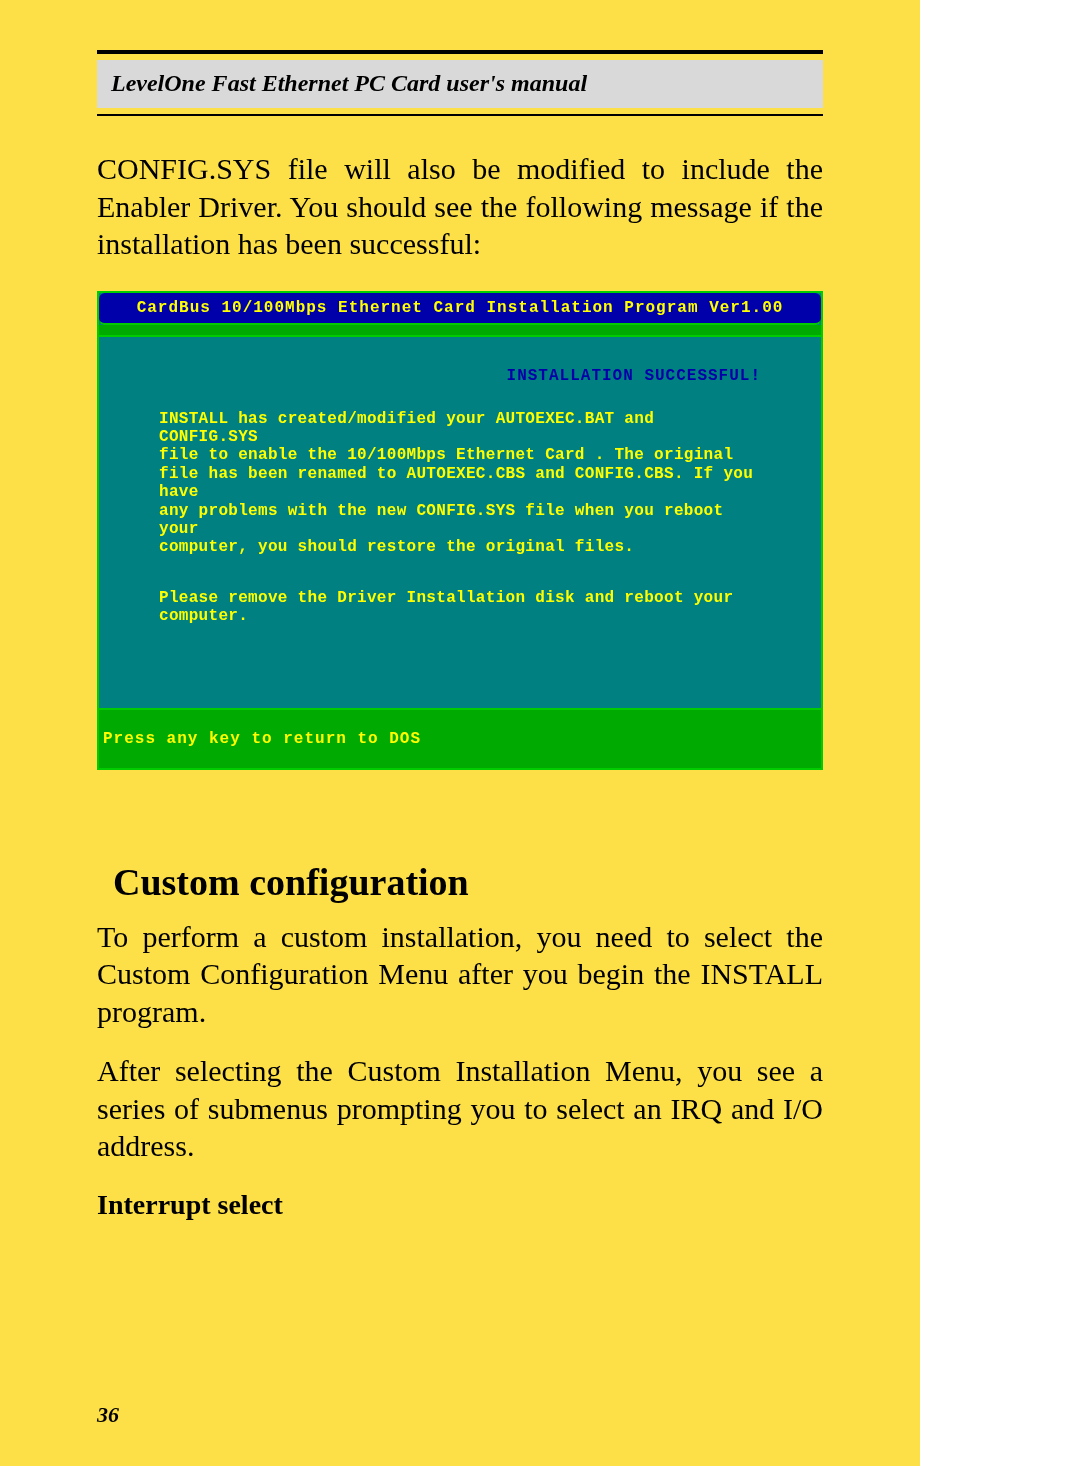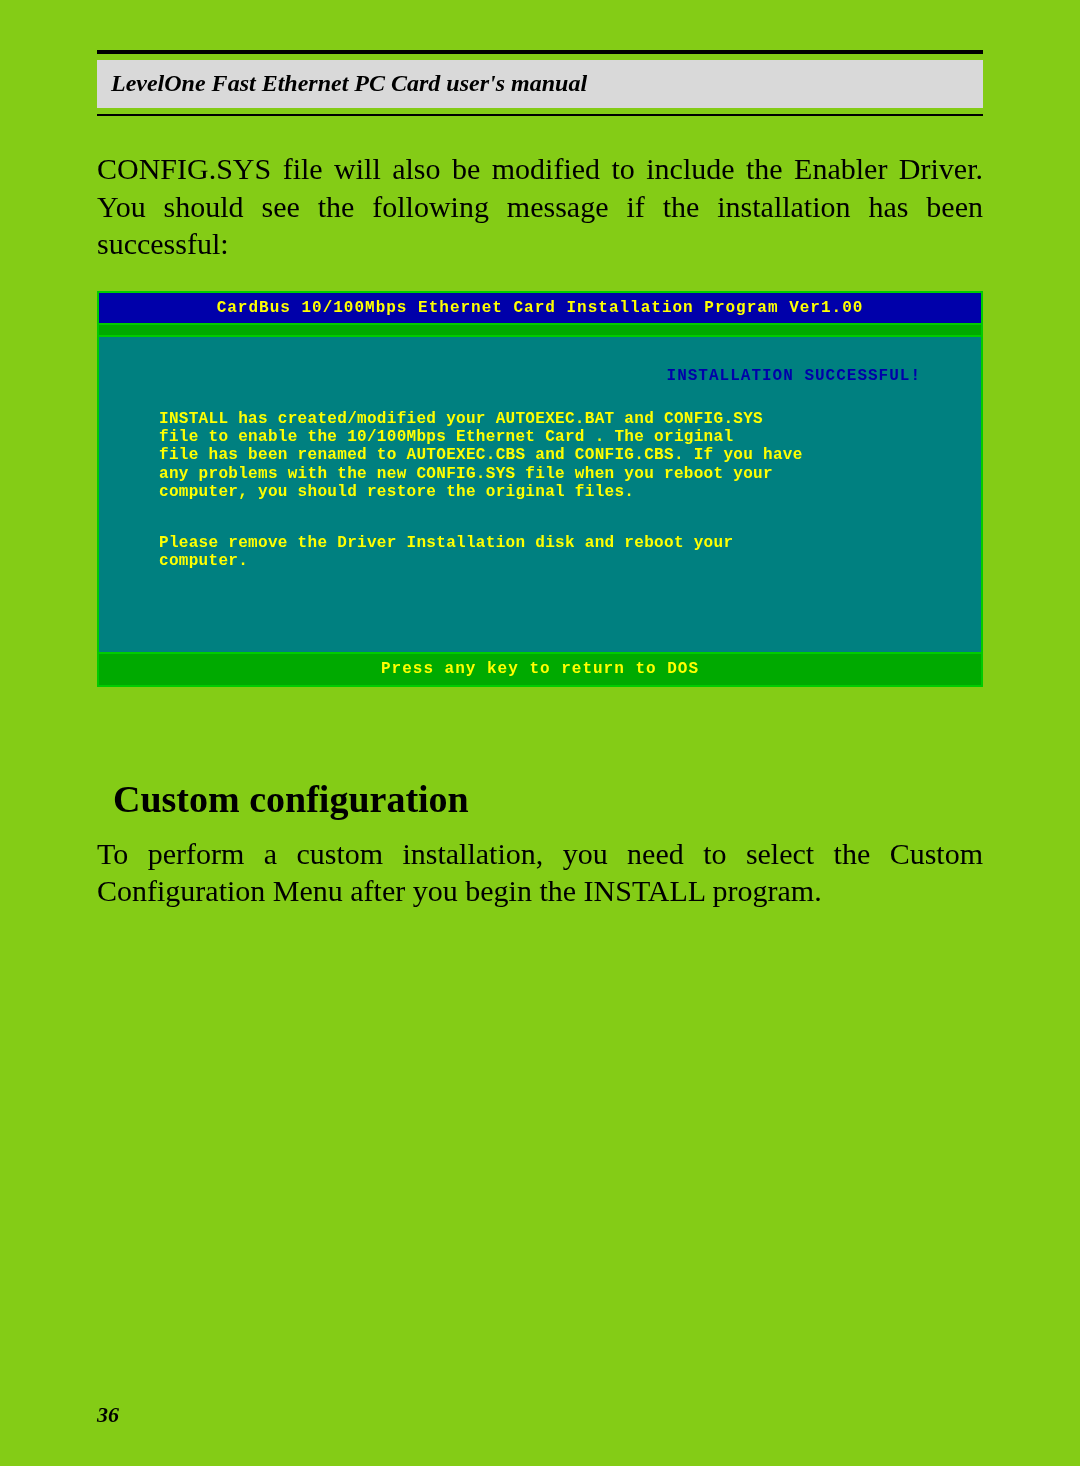--- a/index.html
+++ b/index.html
@@ -1,24 +1,24 @@
 <!DOCTYPE html>
 <html><head>
 <meta charset="utf-8">
 <style>
   html, body {
     margin: 0;
     padding: 0;
     background: #ffffff;
   }
   .page {
-    width: 1080px;
+    width: 920px;
     height: 1466px;
     position: relative;
-    background: #84cc16;
+    background: #fde047;
     font-family: "Times New Roman", Times, serif;
     color: #000;
     box-sizing: border-box;
     padding: 50px 97px 50px 97px;
   }
   .rule-top {
     border-top: 4px solid #000;
     margin-bottom: 6px;
   }
   .header-bar {
@@ -53,20 +53,21 @@
     line-height: 1.15;
   }
   .dos-title {
     background: #0000aa;
     color: #ffff00;
     text-align: center;
     padding: 6px 4px;
     border-bottom: 2px solid #0c0;
     font-weight: bold;
     letter-spacing: 1px;
+    border-radius: 6px;
   }
   .dos-stripe {
     background: #00aa00;
     height: 10px;
   }
   .dos-body {
     background: #008080;
     padding: 30px 60px 50px 60px;
     min-height: 200px;
     border-top: 2px solid #0c0;
@@ -82,24 +83,24 @@
   .dos-para {
     color: #ffff00;
     white-space: pre-wrap;
     font-weight: bold;
     letter-spacing: 0.3px;
     margin-bottom: 32px;
   }
   .dos-footer {
     background: #00aa00;
     color: #ffff00;
-    text-align: center;
+    text-align: left;
     font-weight: bold;
     letter-spacing: 1px;
-    padding: 6px 4px;
+    padding: 20px 4px;
   }
 
   .section-heading {
     font-size: 38px;
     font-weight: bold;
     margin-top: 90px;
     margin-bottom: 14px;
     margin-left: 16px;
   }
   .sub-heading {
@@ -145,18 +146,20 @@
       <div class="dos-para">Please remove the Driver Installation disk and reboot your
 computer.</div>
     </div>
     <div class="dos-footer">Press any key to return to DOS</div>
   </div>
 
   <div class="section-heading">Custom configuration</div>
 
   <div class="body-text" style="margin-top:0;">
     <p>To perform a custom installation, you need to select the Custom Configuration Menu after you begin the INSTALL program.</p>
+    <p>After selecting the Custom Installation Menu, you see a series of submenus prompting you to select an IRQ and I/O address.</p>
 
+    <div class="sub-heading">Interrupt select</div>
   </div>
 
   <div class="page-number">36</div>
 
 </div>
 
 </body></html>

